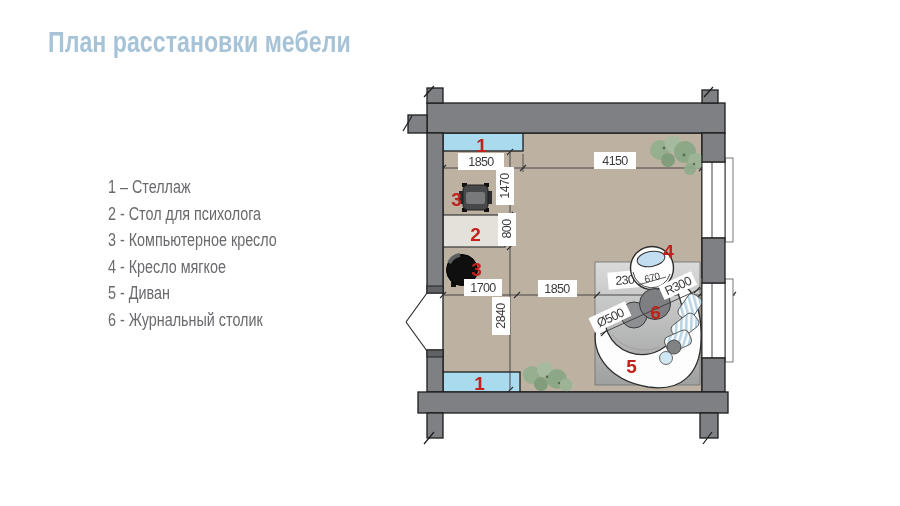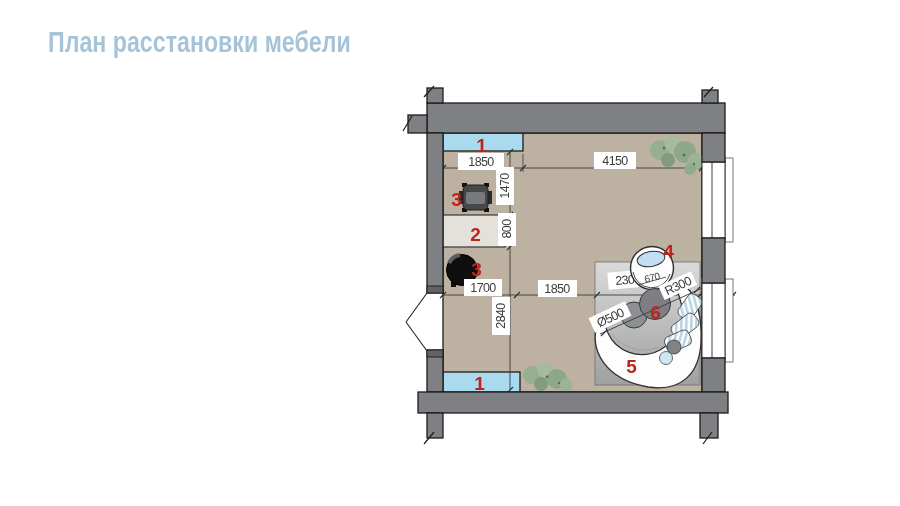--- a/index.html
+++ b/index.html
@@ -21,20 +21,28 @@
   .whitebox{fill:#ffffff;}
   .outline{stroke:#1c1c1c;stroke-width:1.3;}
 </style>
 </head>
 <body>
 
 <div class="canvas">
 
   <div class="title">План расстановки мебели</div>
 
+  <div class="legend">
+    <div class="legend-item">1 – Стеллаж</div>
+    <div class="legend-item">2 - Стол для психолога</div>
+    <div class="legend-item">3 - Компьютерное кресло</div>
+    <div class="legend-item">4 - Кресло мягкое</div>
+    <div class="legend-item">5 - Диван</div>
+    <div class="legend-item">6 - Журнальный столик</div>
+  </div>
 
   <svg class="plan" width="370" height="385" viewBox="390 72 370 385" xmlns="http://www.w3.org/2000/svg">
     <defs>
       <linearGradient id="ruggrad" x1="0" y1="0" x2="0" y2="1">
         <stop offset="0" stop-color="#d9dad9"></stop>
         <stop offset="1" stop-color="#9fa1a0"></stop>
       </linearGradient>
       <pattern id="stripes" width="5" height="5" patternUnits="userSpaceOnUse" patternTransform="rotate(40)">
         <rect width="5" height="5" fill="#ffffff"></rect>
         <rect width="2.6" height="5" fill="#b8d4e4"></rect>

